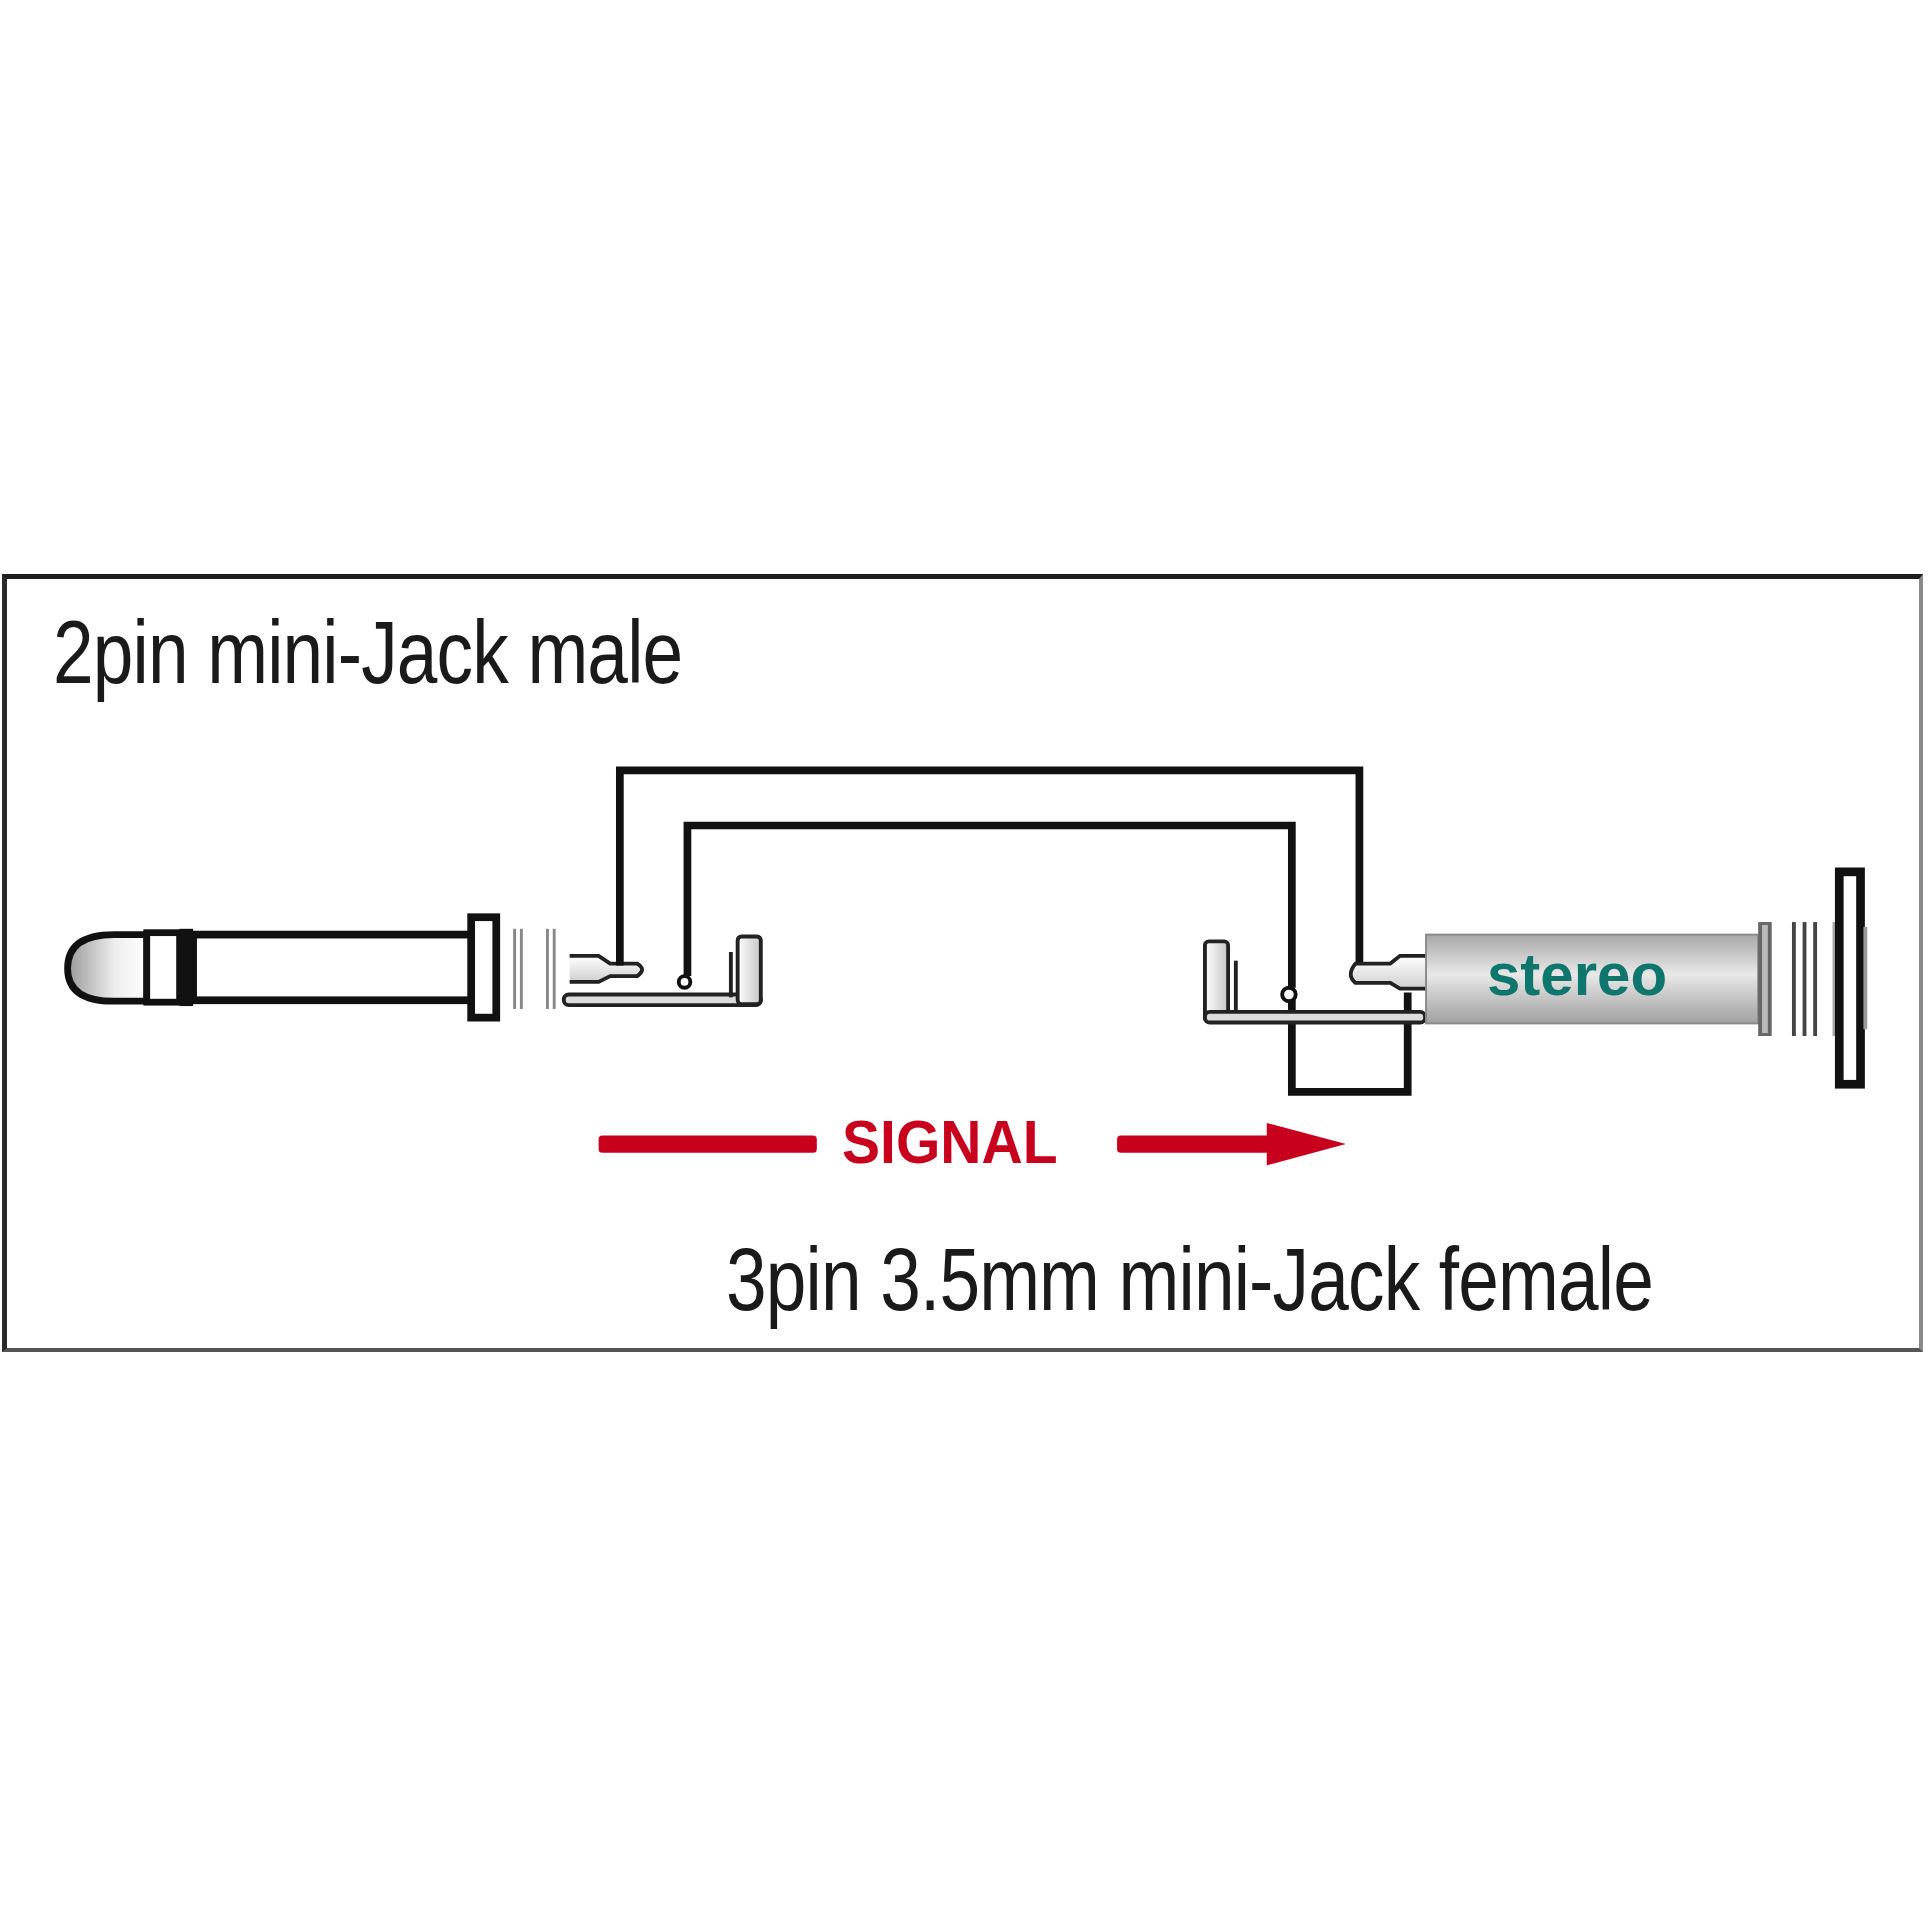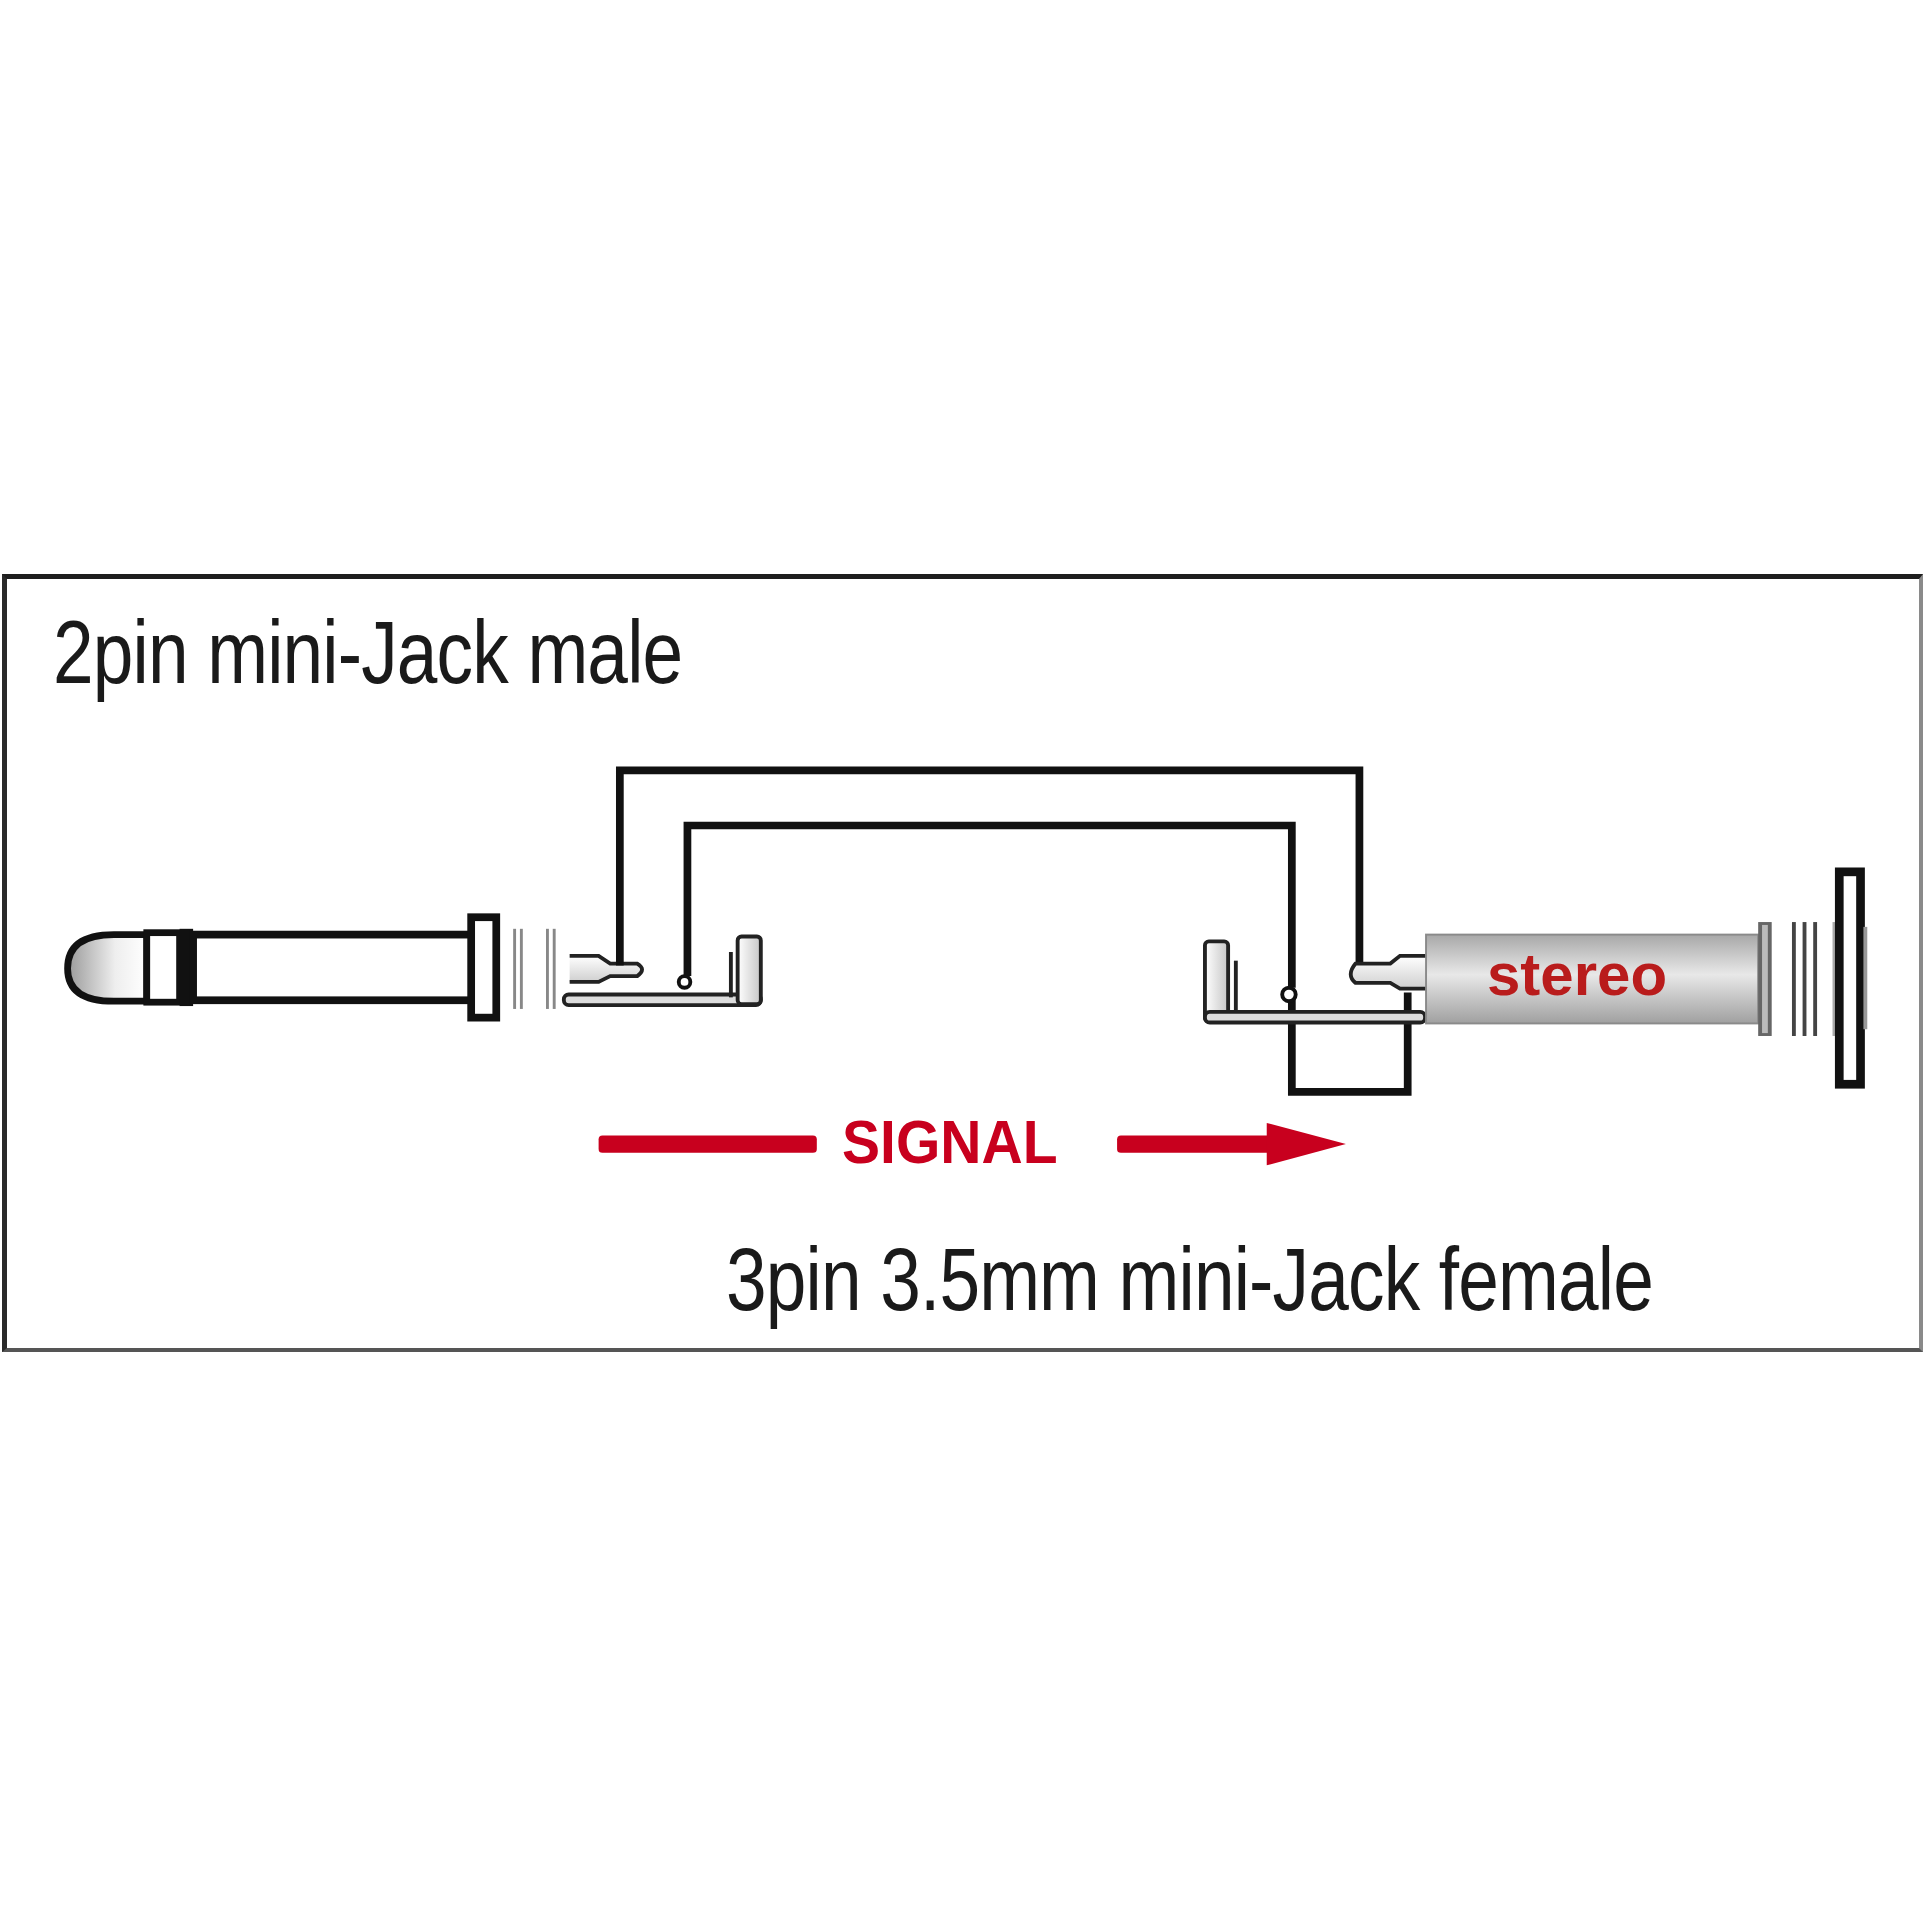--- a/index.html
+++ b/index.html
@@ -17,21 +17,21 @@
     }
     .lbl-bottom {
       position: absolute; left: 726px; top: 1228px; font-size: 89px; color: #1a1a1a;
       transform: scaleX(0.82); transform-origin: left top; letter-spacing: -1px; white-space: nowrap;
     }
     .lbl-signal {
       position: absolute; left: 842px; top: 1106px; font-size: 62px; font-weight: bold; color: #c8001e;
       transform: scaleX(0.92); transform-origin: left top; white-space: nowrap;
     }
     .lbl-stereo {
-      position: absolute; left: 1487px; top: 940px; font-size: 60px; font-weight: bold; color: #b91c1c;
+      position: absolute; left: 1487px; top: 940px; font-size: 60px; font-weight: bold; color: #0f766e;
       white-space: nowrap;
     }
   </style>
 </head>
 <body>
 
 <div class="frame"></div>
 
 <svg class="diagram" viewBox="0 0 2000 2000">
   <defs>

